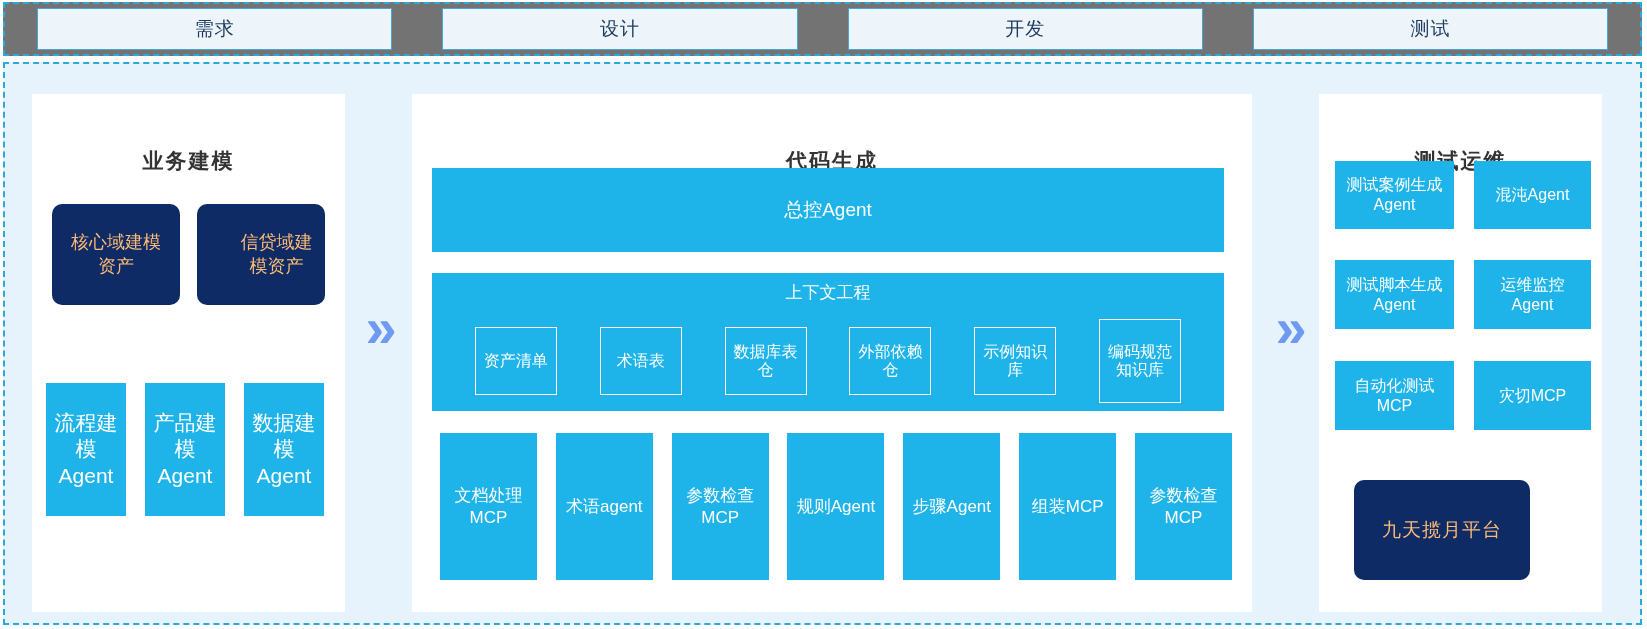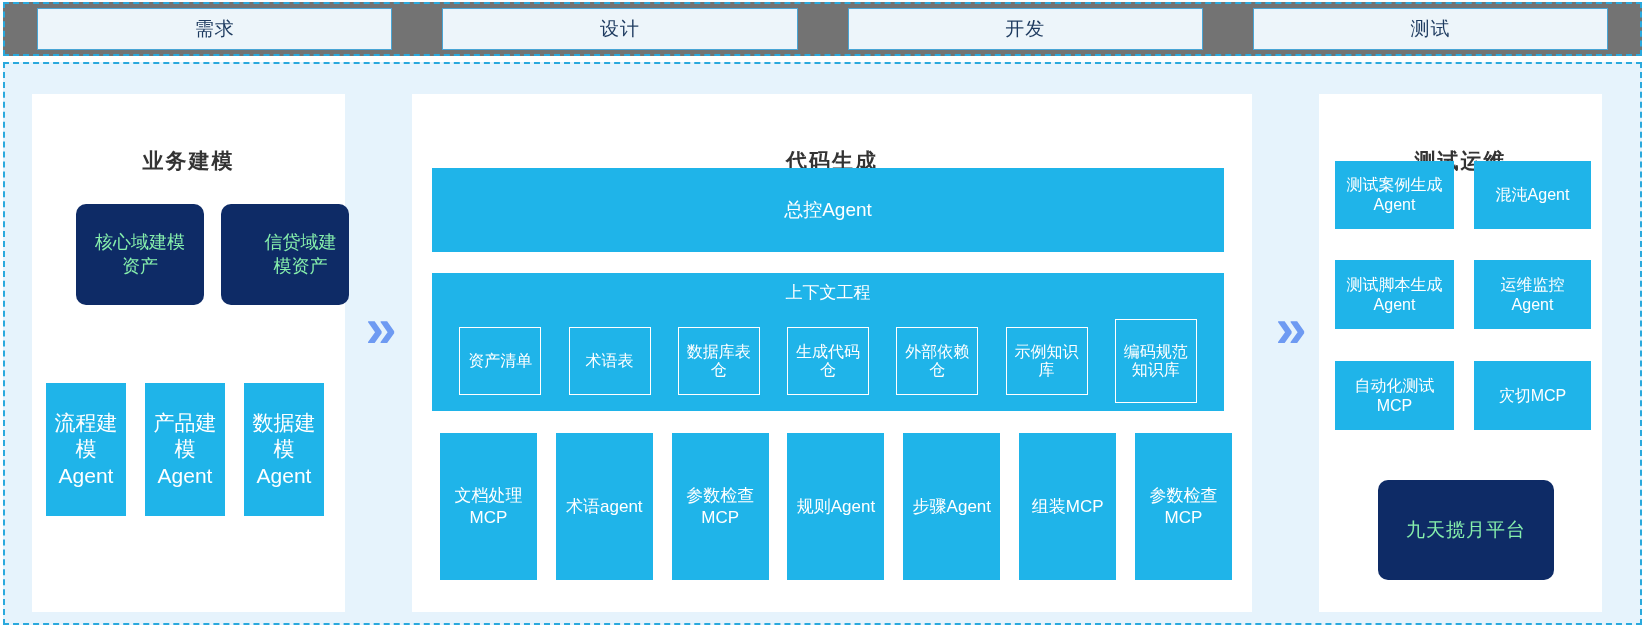--- a/index.html
+++ b/index.html
@@ -29,23 +29,23 @@
   .panel-title{
     position:absolute;top:8px;left:0;right:0;text-align:center;
     font-size:21px;font-weight:bold;color:#333333;letter-spacing:2px;margin-top:45px;
   }
   .cyanbox{
     background:#1fb4e9;color:#ffffff;display:flex;align-items:center;
     justify-content:center;text-align:center;line-height:1.25;
     box-sizing:border-box;padding:4px 6px;word-break:break-word;
   }
   .navybox{
-    background:#0e2b66;color:#86efac;border-radius:10px;display:flex;
+    background:#0e2b66;color:#fdba74;border-radius:10px;display:flex;
     align-items:center;justify-content:center;text-align:center;
-    line-height:1.3;box-sizing:border-box;padding:6px 12px;word-break:break-word;margin-left:24px;
+    line-height:1.3;box-sizing:border-box;padding:6px 12px;word-break:break-word;
   }
   
   .p-left{left:27px;width:313px;}
   .navy-row{position:absolute;top:110px;left:0;right:0;height:101px;}
   .navy-row .navybox{position:absolute;top:0;height:101px;width:128px;font-size:18px;}
   .navy-a{left:20px;} .navy-b{left:165px;padding-left:43px;}
   .agent-row{position:absolute;top:289px;left:14px;width:288px;height:133px;
     display:flex;gap:19px;}
   .agent-row .cyanbox{width:80px;height:133px;font-size:21px;flex:none;}
   
@@ -115,21 +115,20 @@
     <div class="panel p-mid">
       <div class="panel-title">代码生成</div>
       <div class="cyanbox bar-master">总控Agent</div>
 
       <div class="ctx-block">
         <div class="ctx-title">上下文工程</div>
         <div class="ctx-items">
           <div class="ctx-item">资产清单</div>
           <div class="ctx-item">术语表</div>
           <div class="ctx-item">数据库表仓</div>
-          <div class="ctx-item">生成代码仓</div>
           <div class="ctx-item">外部依赖仓</div>
           <div class="ctx-item">示例知识库</div>
           <div class="ctx-item tall">编码规范知识库</div>
         </div>
       </div>
 
       <div class="mcp-row">
         <div class="cyanbox">文档处理MCP</div>
         <div class="cyanbox">术语agent</div>
         <div class="cyanbox">参数检查MCP</div>

